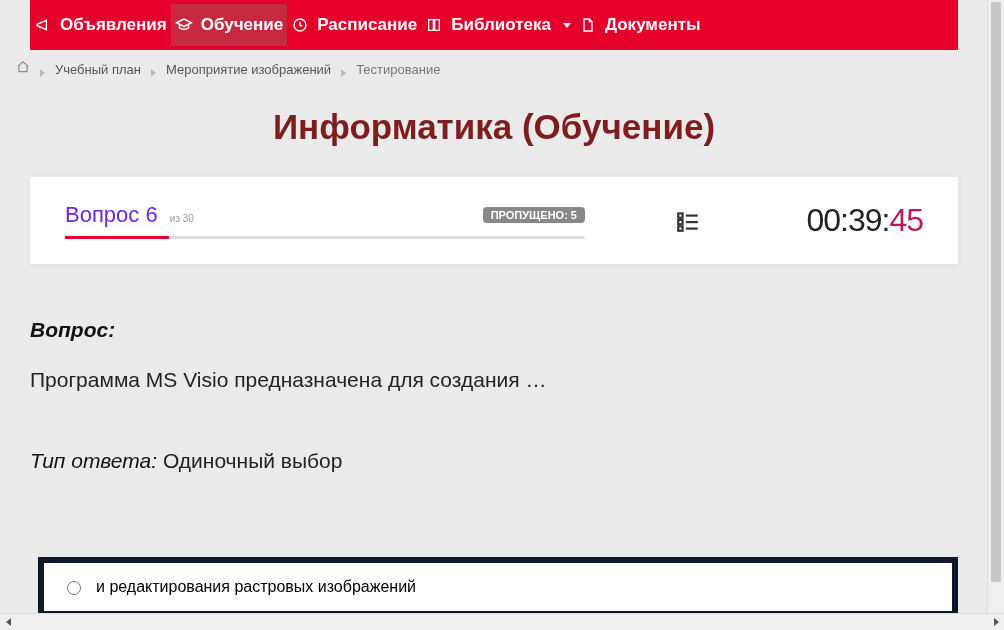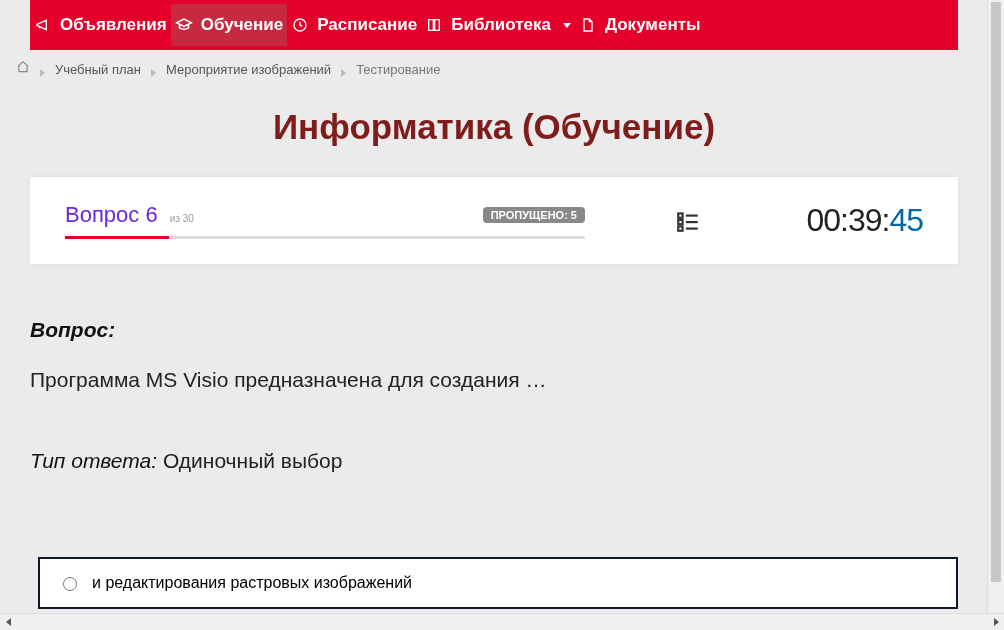--- a/index.html
+++ b/index.html
@@ -97,36 +97,36 @@
   }
   .list-icon {
     margin-left:90px;
     display:inline-flex; cursor:pointer;
   }
   .timer {
     margin-left:auto;
     font-size:32px; color:#222;
     font-weight:300; letter-spacing:-1px;
   }
-  .timer .subsec { color:#0369a1;margin-top:12px; }
+  .timer .subsec { color:#be185d;margin-top:12px; }
   .content {
     padding:50px 30px 20px;
     color:#222;
     font-size:21px;
     line-height:1.5;
   }
   .label-q { font-style:italic; font-weight:700; color:#111;}
   .q-text { margin-top:18px; }
   .label-at { font-style:italic; font-weight:400; color:#111; margin-top:50px; display:inline;}
   .at-val { display:inline; }
   .answers {
     padding:60px 30px 0 38px;
   }
   .ans {
-    border:2px solid #0f172a;
+    border:6px solid #0f172a;
     background:#fff;
     padding:15px 18px;
     margin-bottom:26px;
     display:flex;
     align-items:center;
     gap:12px;
     font-size:16px;
     cursor:pointer;
   }
   .ans input { width:14px;height:14px; }

